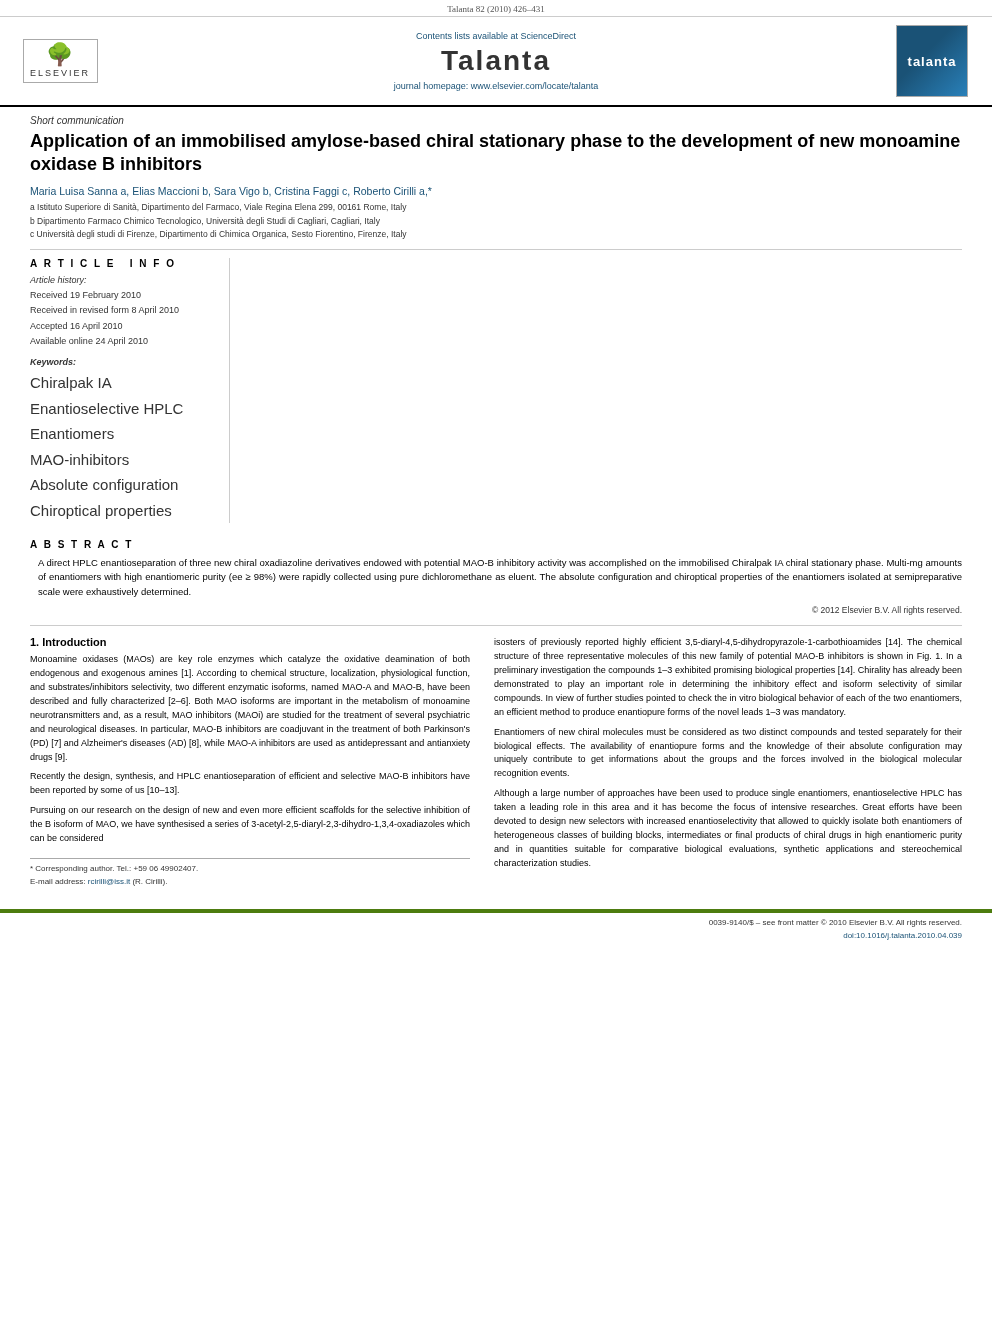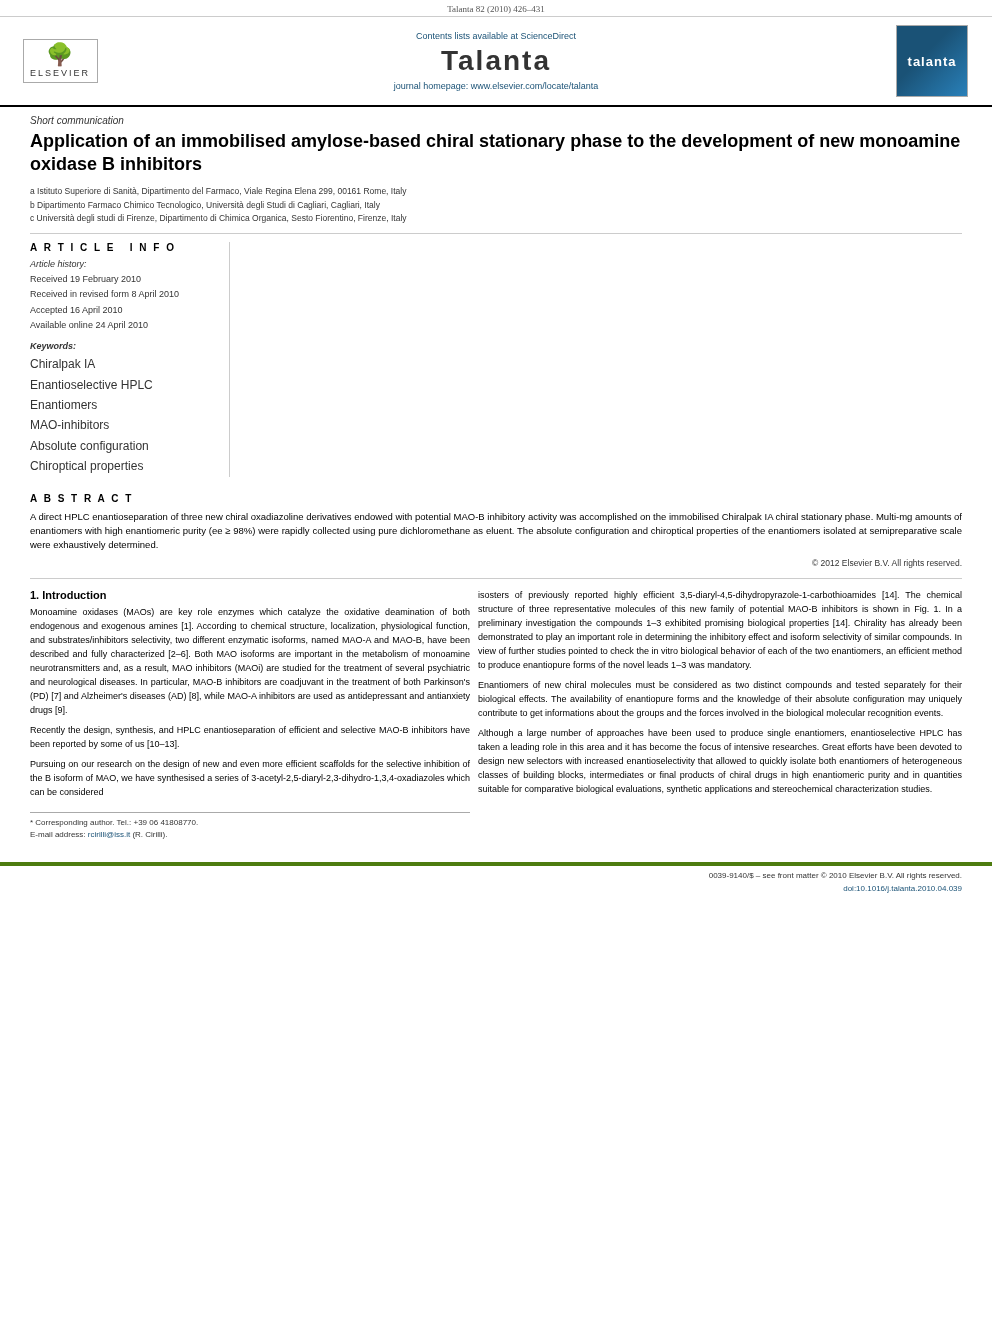--- a/index.html
+++ b/index.html
@@ -208,21 +208,21 @@
     .keywords-title {
       font-style: italic;
       font-size: 9px;
       font-weight: bold;
       color: #333;
       margin-bottom: 3px;
       font-family: Arial, sans-serif;
     }
 
     .keywords-list {
-      font-size: 12px;
+      font-size: 15px;
       color: #333;
       line-height: 1.7;
       font-family: Arial, sans-serif;
     }
 
     .abstract-section {
       flex: 1;
     }
 
     .abstract-title {
@@ -234,34 +234,35 @@
       margin-bottom: 6px;
       font-family: Arial, sans-serif;
     }
 
     .abstract-text {
       font-size: 9.5px;
       color: #000;
       line-height: 1.5;
       text-align: justify;
       font-family: Arial, sans-serif;
+      margin-left: 8px;
     }
 
     .abstract-copyright {
       text-align: right;
       font-size: 8.5px;
       color: #333;
       margin-top: 6px;
       font-family: Arial, sans-serif;
     }
 
     
     .body-columns {
       display: flex;
-      gap: 8px;
+      gap: 24px;
       margin-top: 10px;
     }
 
     .col-left {
       width: 440px;
       flex-shrink: 0;
     }
 
     .col-right {
       flex: 1;
@@ -345,20 +346,21 @@
       </div>
     </div>
   </div>
 
   <div class="main-content">
 
     <div class="short-comm-label">Short communication</div>
 
     <div class="article-title">Application of an immobilised amylose-based chiral stationary phase to the development of new monoamine oxidase B inhibitors</div>
 
+    <div class="authors">Maria Luisa Sanna a, Elias Maccioni b, Sara Vigo b, Cristina Faggi c, Roberto Cirilli a,*</div>
 
     <div class="affiliations">
       <div class="affil-line">a Istituto Superiore di Sanità, Dipartimento del Farmaco, Viale Regina Elena 299, 00161 Rome, Italy</div>
       <div class="affil-line">b Dipartimento Farmaco Chimico Tecnologico, Università degli Studi di Cagliari, Cagliari, Italy</div>
       <div class="affil-line">c Università degli studi di Firenze, Dipartimento di Chimica Organica, Sesto Fiorentino, Firenze, Italy</div>
     </div>
 
     <hr class="section-divider">
 
     <div class="info-abstract">
@@ -395,21 +397,21 @@
 
     <div class="body-columns">
 
       <div class="col-left">
         <div class="section-heading">1.  Introduction</div>
         <div class="body-text">Monoamine oxidases (MAOs) are key role enzymes which catalyze the oxidative deamination of both endogenous and exogenous amines [1]. According to chemical structure, localization, physiological function, and substrates/inhibitors selectivity, two different enzymatic isoforms, named MAO-A and MAO-B, have been described and fully characterized [2–6]. Both MAO isoforms are important in the metabolism of monoamine neurotransmitters and, as a result, MAO inhibitors (MAOi) are studied for the treatment of several psychiatric and neurological diseases. In particular, MAO-B inhibitors are coadjuvant in the treatment of both Parkinson's (PD) [7] and Alzheimer's diseases (AD) [8], while MAO-A inhibitors are used as antidepressant and antianxiety drugs [9].</div>
         <div class="body-text">Recently the design, synthesis, and HPLC enantioseparation of efficient and selective MAO-B inhibitors have been reported by some of us [10–13].</div>
         <div class="body-text">Pursuing on our research on the design of new and even more efficient scaffolds for the selective inhibition of the B isoform of MAO, we have synthesised a series of 3-acetyl-2,5-diaryl-2,3-dihydro-1,3,4-oxadiazoles which can be considered</div>
 
         <div class="footnote-area">
-          <div class="footnote-text">* Corresponding author. Tel.: +39 06 41808770.</div>
+          <div class="footnote-text">* Corresponding author. Tel.: +59 06 49902407.</div>
           <div class="footnote-text">
             <span>E-mail address:</span>
             <span style="color:#1a5276;cursor:pointer;">rcirilli@iss.it</span>
             <span>(R. Cirilli).</span>
           </div>
         </div>
       </div>
 
       <div class="col-right">
         <div class="body-text">isosters of previously reported highly efficient 3,5-diaryl-4,5-dihydropyrazole-1-carbothioamides [14]. The chemical structure of three representative molecules of this new family of potential MAO-B inhibitors is shown in Fig. 1. In a preliminary investigation the compounds 1–3 exhibited promising biological properties [14]. Chirality has already been demonstrated to play an important role in determining the inhibitory effect and isoform selectivity of similar compounds. In view of further studies pointed to check the in vitro biological behavior of each of the two enantiomers, an efficient method to produce enantiopure forms of the novel leads 1–3 was mandatory.</div>

